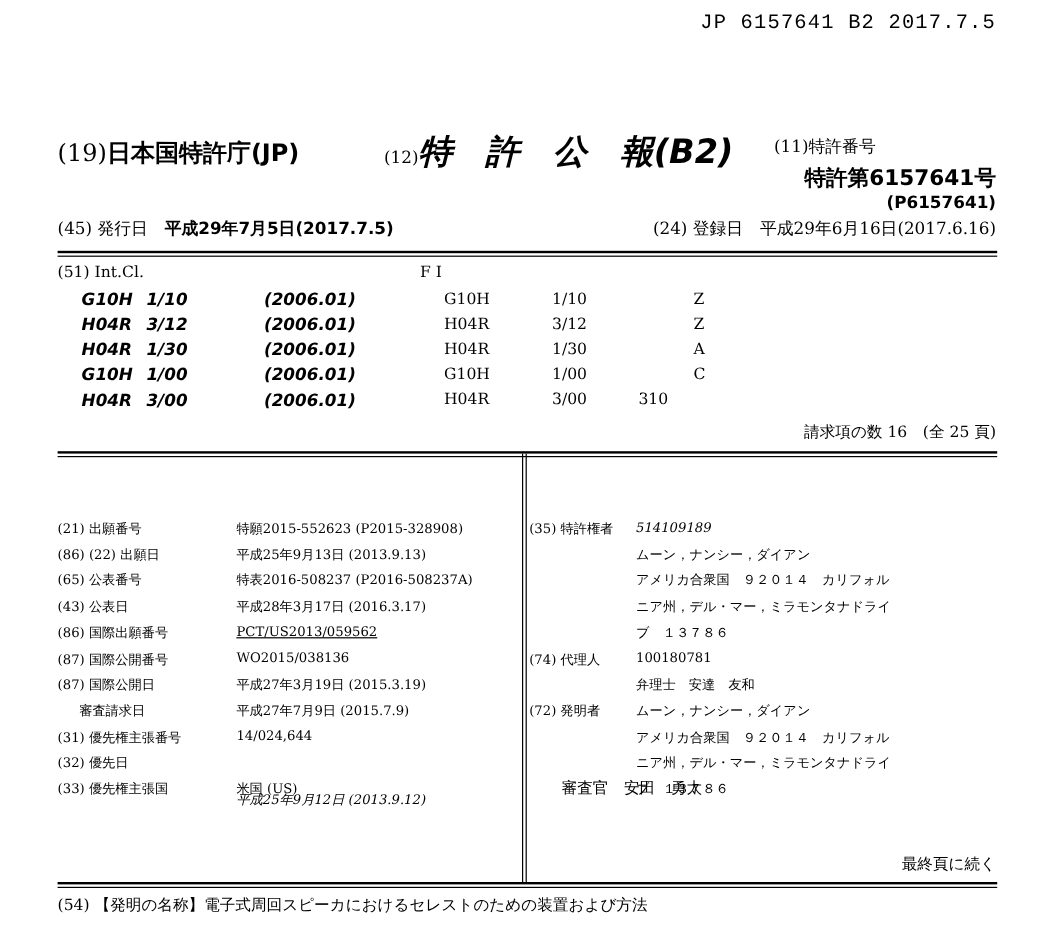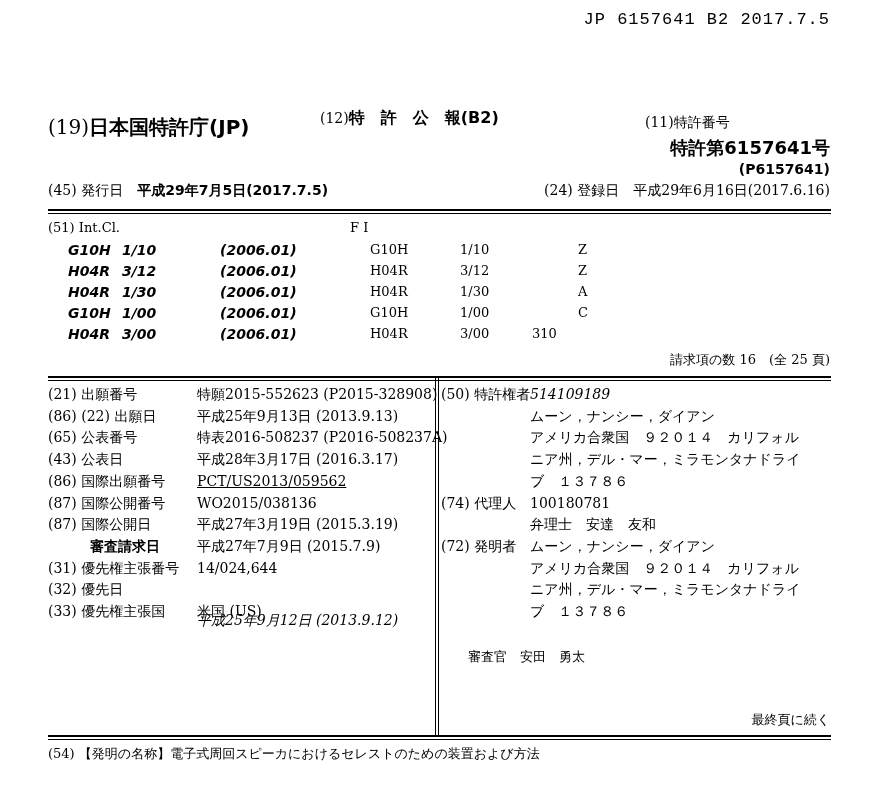--- a/index.html
+++ b/index.html
@@ -2,25 +2,25 @@
 <html><head>
 <meta charset="utf-8">
 <style>
   html, body { margin:0; padding:0; background:#fff; }
   body { width:870px; height:791px; position:relative; overflow:hidden; color:#000;
          font-family:"DejaVu Serif", serif; }
   .abs { position:absolute; white-space:nowrap; }
   .hdr { font-family:"Liberation Mono", monospace; font-size:17px; letter-spacing:1px; }
   .serif { font-family:"DejaVu Serif", serif; font-size:13px; }
   .bold { font-family:"DejaVu Sans", sans-serif; font-weight:bold; }
-  .lg { font-size:16px; }
+  .lg { font-size:28px;font-style:italic; }
   .hline { position:absolute; left:48px; width:783px; border-top:1px solid #000; }
   .dbl { height:2px; border-top:2px solid #000; border-bottom:1px solid #000; }
   .vline { position:absolute; left:435px; top:378px; height:358px; width:2px; border-left:1px solid #000; border-right:1px solid #000; }
-  .row { position:absolute; font-size:14px; white-space:nowrap; }
+  .row { position:absolute; font-size:11px; white-space:nowrap;margin-top:47px; }
 </style>
 </head>
 <body>
 
 <div class="abs hdr" style="right:40px; top:10px;">JP 6157641 B2 2017.7.5</div>
 
 <div class="abs" style="left:48px; top:114px; font-size:20px;">
   <span>(19)</span><span class="bold">日本国特許庁(JP)</span>
 </div>
 <div class="abs" style="left:320px; top:108px;">
@@ -90,31 +90,31 @@
     <div class="row" style="left: 48px; top: 429.4px;">(65) 公表番号</div>
     <div class="row" style="left: 197px; top: 429.4px;">特表2016-508237 (P2016-508237A)</div>
     <div class="row" style="left: 48px; top: 451.1px;">(43) 公表日</div>
     <div class="row" style="left: 197px; top: 451.1px;">平成28年3月17日 (2016.3.17)</div>
     <div class="row" style="left: 48px; top: 472.8px; text-align: center;">(86) 国際出願番号</div>
     <div class="row" style="left: 197px; top: 472.8px; text-decoration: underline;">PCT/US2013/059562</div>
     <div class="row" style="left: 48px; top: 494.5px;">(87) 国際公開番号</div>
     <div class="row" style="left: 197px; top: 494.5px;">WO2015/038136</div>
     <div class="row" style="left: 48px; top: 516.2px;">(87) 国際公開日</div>
     <div class="row" style="left: 197px; top: 516.2px;">平成27年3月19日 (2015.3.19)</div>
-    <div class="row" style="left: 62px; top: 537.9px; font-weight: bold;">　　審査請求日</div>
+    <div class="row" style="left: 44px; top: 537.9px;">　　審査請求日</div>
     <div class="row" style="left: 197px; top: 537.9px;">平成27年7月9日 (2015.7.9)</div>
     <div class="row" style="left: 48px; top: 559.6px;">(31) 優先権主張番号</div>
     <div class="row" style="left: 197px; top: 559.6px;">14/024,644</div>
     <div class="row" style="left: 48px; top: 581.3px;">(32) 優先日</div>
     <div class="row" style="left: 197px; top: 612px; font-style: italic;">平成25年9月12日 (2013.9.12)</div>
     <div class="row" style="left: 48px; top: 603px;">(33) 優先権主張国</div>
     <div class="row" style="left: 197px; top: 603px;">米国 (US)</div>
   </div>
 <div id="right-rows">
-    <div class="row" style="left: 441px; top: 386px;">(50) 特許権者</div>
+    <div class="row" style="left: 441px; top: 386px;">(35) 特許権者</div>
     <div class="row" style="left: 530px; top: 386px; font-style: italic;">514109189</div>
     <div class="row" style="left: 441px; top: 407.7px;"></div>
     <div class="row" style="left: 530px; top: 407.7px;">ムーン，ナンシー，ダイアン</div>
     <div class="row" style="left: 441px; top: 429.4px;"></div>
     <div class="row" style="left: 530px; top: 429.4px;">アメリカ合衆国　９２０１４　カリフォル</div>
     <div class="row" style="left: 441px; top: 451.1px;"></div>
     <div class="row" style="left: 530px; top: 451.1px;">ニア州，デル・マー，ミラモンタナドライ</div>
     <div class="row" style="left: 441px; top: 472.8px;"></div>
     <div class="row" style="left: 530px; top: 472.8px;">ブ　１３７８６</div>
     <div class="row" style="left: 441px; top: 494.5px; text-align: right;">(74) 代理人</div>

